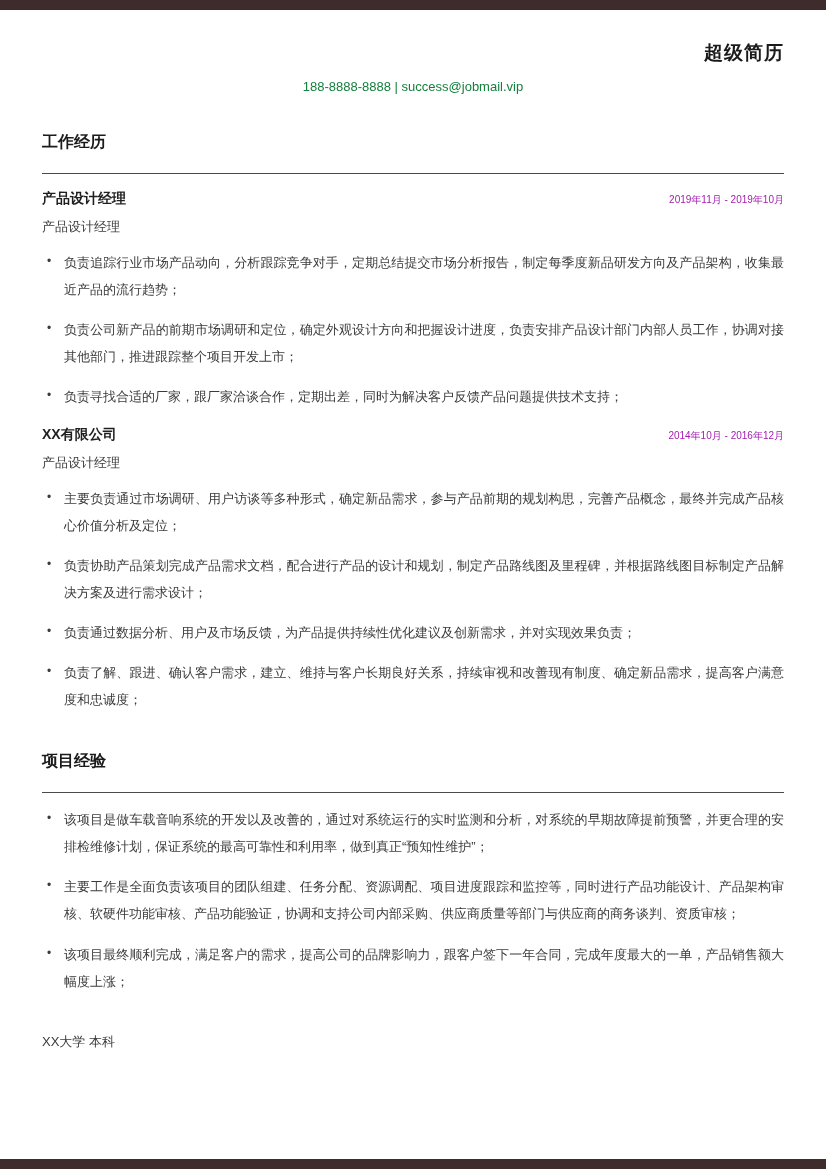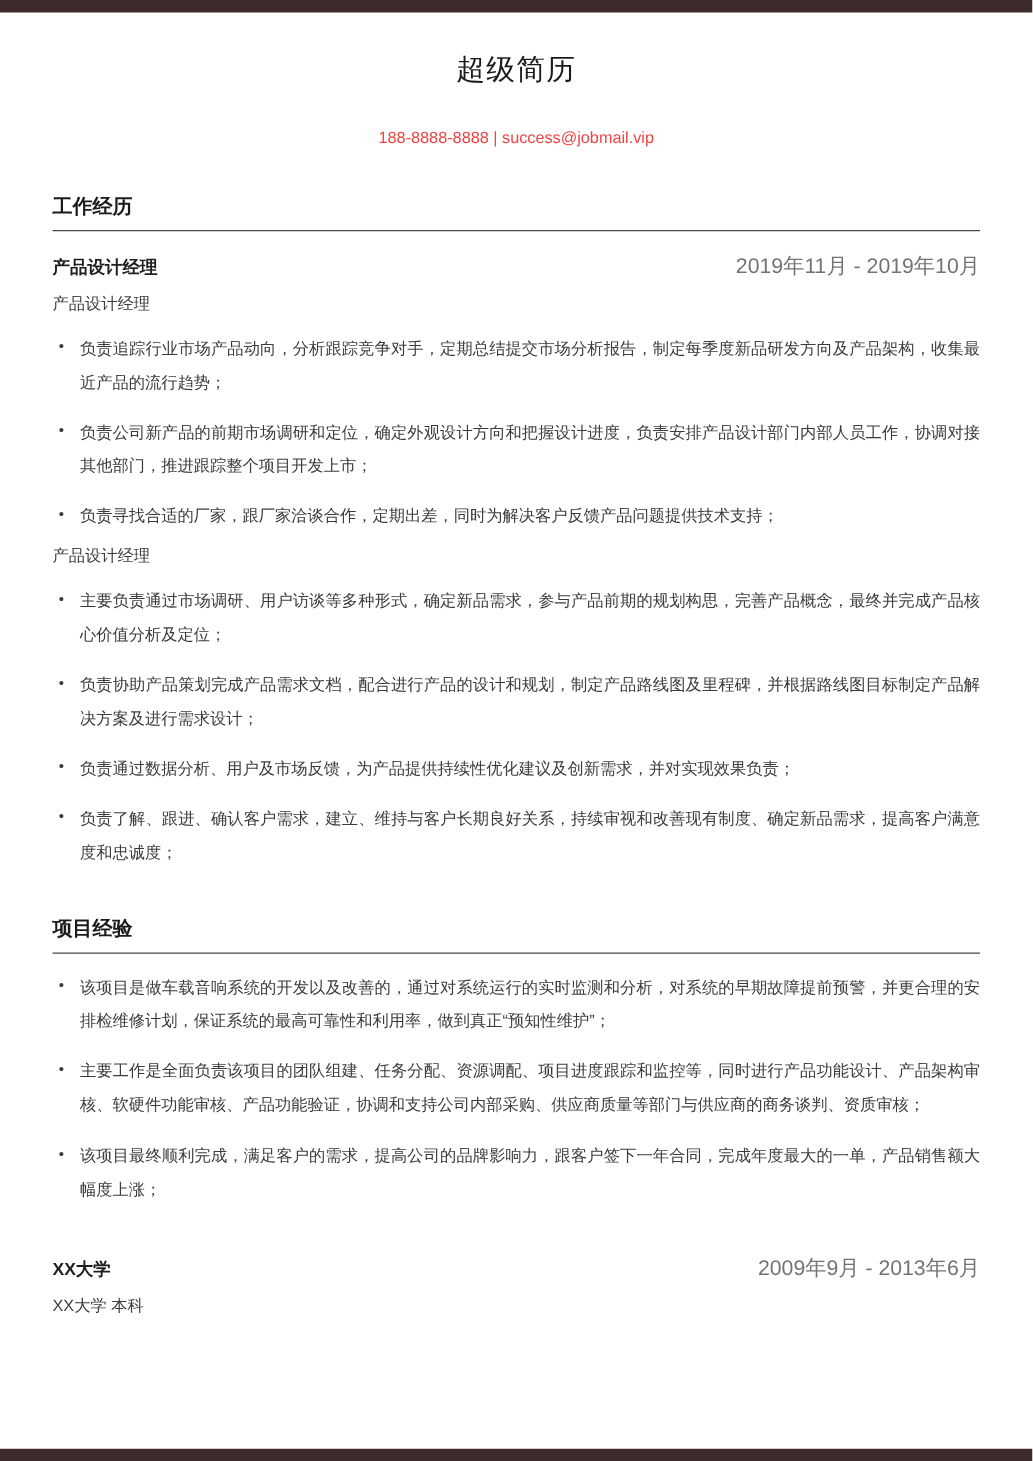--- a/index.html
+++ b/index.html
@@ -20,55 +20,56 @@
     height: 10px;
     background: #3e2c2c;
   }
   .accent-bar.top { top: 0; }
   .accent-bar.bottom { bottom: 0; }
 
   .page { padding: 0 42px; }
 
   .resume-header { text-align: center; padding-top: 40px; }
   .resume-name {
-    font-size: 23px;
-    font-weight: normal;
+    font-size: 19px;
+    font-weight: bold;
     color: #1a1a1a;
     letter-spacing: 1px;
+    text-align: right;
   }
   .resume-contact {
-    margin-top: 31px;
+    margin-top: 13px;
     font-size: 13px;
-    color: #ef4444;
+    color: #15803d;
   }
 
   .section { margin-top: 38px; }
   .section-heading {
     font-size: 16px;
     font-weight: bold;
     color: #1a1a1a;
-    padding-bottom: 8px;
+    padding-bottom: 20px;
     border-bottom: 1.5px solid #4a4a4a;
     margin-top: 38px;
   }
 
   .entry-header {
     margin-top: 16px;
     display: flex;
     justify-content: space-between;
     align-items: baseline;
   }
   .entry-title {
     font-size: 14px;
     font-weight: bold;
     color: #1f1f1f;
   }
   .entry-date {
-    font-size: 17px;
-    color: #737373;
+    font-size: 10px;
+    color: #a21caf;
     white-space: nowrap;
   }
   .entry-subtitle {
     margin-top: 10px;
     font-size: 13px;
     color: #3b3b3b;
   }
 
   ul.bullet-list { list-style: none; margin-top: 13px; }
   ul.bullet-list li {
@@ -118,20 +119,24 @@
           <span class="blt-text">负责公司新产品的前期市场调研和定位，确定外观设计方向和把握设计进度，负责安排产品设计部门内部人员工作，协调对接其他部门，推进跟踪整个项目开发上市；</span>
         </li>
         <li>
           <span class="blt">•</span>
           <span class="blt-text">负责寻找合适的厂家，跟厂家洽谈合作，定期出差，同时为解决客户反馈产品问题提供技术支持；</span>
         </li>
       </ul>
     </div>
 
     <div class="entry">
+      <div class="entry-header">
+        <span class="entry-title">XX有限公司</span>
+        <span class="entry-date">2014年10月 - 2016年12月</span>
+      </div>
       <div class="entry-subtitle">产品设计经理</div>
       <ul class="bullet-list">
         <li>
           <span class="blt">•</span>
           <span class="blt-text">主要负责通过市场调研、用户访谈等多种形式，确定新品需求，参与产品前期的规划构思，完善产品概念，最终并完成产品核心价值分析及定位；</span>
         </li>
         <li>
           <span class="blt">•</span>
           <span class="blt-text">负责协助产品策划完成产品需求文档，配合进行产品的设计和规划，制定产品路线图及里程碑，并根据路线图目标制定产品解决方案及进行需求设计；</span>
         </li>
@@ -164,23 +169,19 @@
           <span class="blt">•</span>
           <span class="blt-text">该项目最终顺利完成，满足客户的需求，提高公司的品牌影响力，跟客户签下一年合同，完成年度最大的一单，产品销售额大幅度上涨；</span>
         </li>
       </ul>
     </div>
   </div>
 
   <div class="section">
 
     <div class="entry">
-      <div class="entry-header">
-        <span class="entry-title">XX大学</span>
-        <span class="entry-date">2009年9月 - 2013年6月</span>
-      </div>
       <div class="entry-subtitle">XX大学 本科</div>
     </div>
   </div>
 
 </div>
 
 <div class="accent-bar bottom" style="background: rgb(62, 44, 44);"></div>
 
 </body></html>

